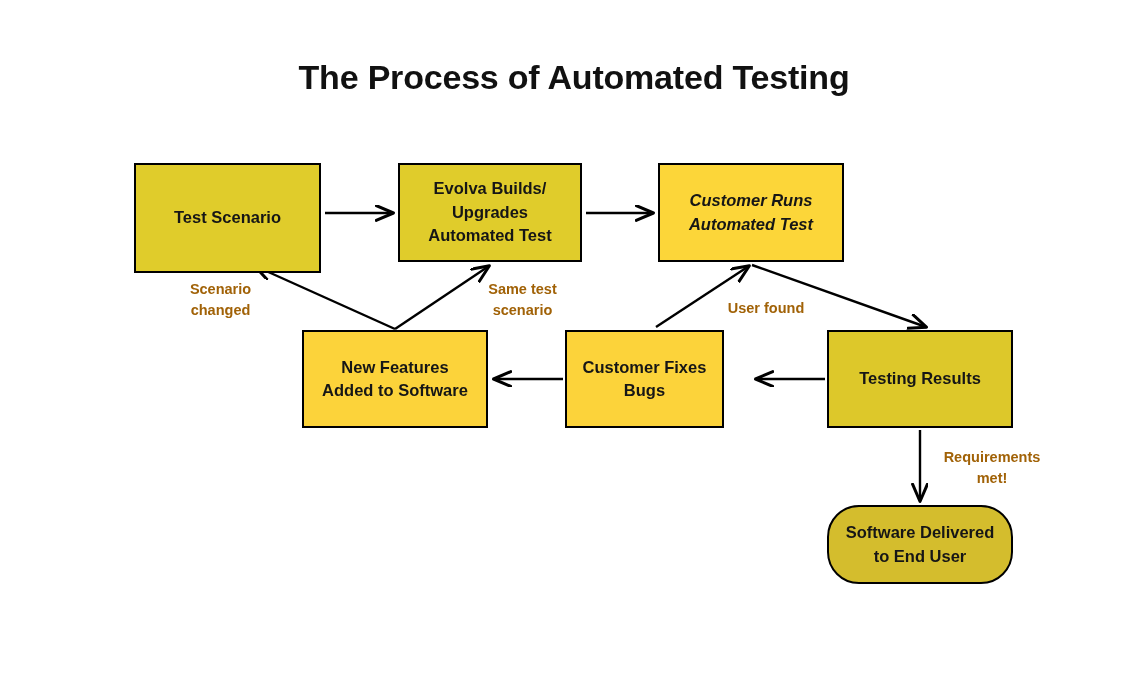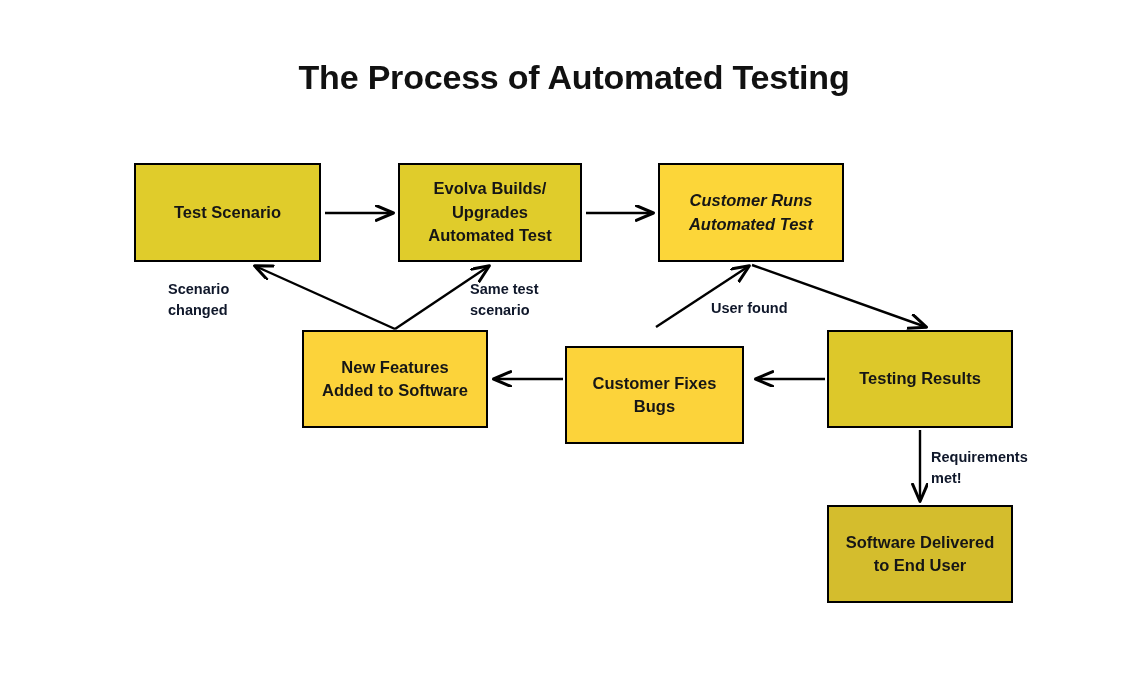--- a/index.html
+++ b/index.html
@@ -49,24 +49,25 @@
     text-align: center;
     font-size: 16.5px;
     font-weight: bold;
     line-height: 1.42;
     color: #161616;
     padding: 2px 6px;
   }
   .node span { display: block; }
   .edge-label {
     position: absolute;
+    text-align: center;
     font-size: 14.5px;
     font-weight: bold;
     line-height: 1.45;
-    color: #0f172a;
+    color: #a16207;
     white-space: pre-line;
   }
 </style>
 </head>
 <body>
 
 <div id="canvas">
 
   <div class="title">The Process of Automated Testing</div>
 
@@ -83,39 +84,39 @@
         <line x1="817" y1="379" x2="748" y2="379" marker-end="url(#ah)"></line>
         <line x1="555" y1="379" x2="486" y2="379" marker-end="url(#ah)"></line>
         <line x1="648" y1="327" x2="741" y2="266" marker-end="url(#ah)"></line>
         <line x1="387" y1="329" x2="247" y2="266" marker-end="url(#ah)"></line>
         <line x1="387" y1="329" x2="481" y2="266" marker-end="url(#ah)"></line>
         <line x1="912" y1="430" x2="912" y2="501" marker-end="url(#ah)"></line>
       </g>
   </svg>
 
   <div id="nodes">
-      <div class="node" style="left: 126px; top: 163px; width: 187px; height: 99px; background: rgb(224, 204, 43);">
+      <div class="node" style="left: 126px; top: 163px; width: 187px; height: 110px; background: rgb(224, 204, 43);">
         <span>Test Scenario</span>
       </div>
       <div class="node" style="left: 390px; top: 163px; width: 184px; height: 99px; background: rgb(224, 204, 43); justify-content: center;">
         <span>Evolva Builds/<br>Upgrades<br>Automated Test</span>
       </div>
       <div class="node" style="left: 650px; top: 163px; width: 186px; height: 99px; background: rgb(252, 214, 57); font-style: italic;">
         <span>Customer Runs<br>Automated Test</span>
       </div>
       <div class="node" style="left: 294px; top: 330px; width: 186px; height: 98px; background: rgb(252, 211, 58); align-items: center;">
         <span>New Features<br>Added to Software</span>
       </div>
-      <div class="node" style="left: 557px; top: 330px; width: 179px; height: 98px; background: rgb(252, 211, 58); margin-top: 16px;">
+      <div class="node" style="left: 557px; top: 330px; width: 159px; height: 98px; background: rgb(252, 211, 58);">
         <span>Customer Fixes<br>Bugs</span>
       </div>
       <div class="node" style="left: 819px; top: 330px; width: 186px; height: 98px; background: rgb(221, 200, 42);">
         <span>Testing Results</span>
       </div>
-      <div class="node" style="left: 819px; top: 505px; width: 186px; height: 98px; background: rgb(212, 189, 45);">
+      <div class="node" style="left: 819px; top: 505px; width: 186px; height: 79px; background: rgb(212, 189, 45); border-radius: 32px;">
         <span>Software Delivered<br>to End User</span>
       </div>
     </div>
   <div id="edge-labels">
       <div class="edge-label" style="left: 160px; top: 279px; width: 105px;">Scenario<br>changed</div>
       <div class="edge-label" style="left: 462px; top: 279px; width: 105px;">Same test<br>scenario</div>
       <div class="edge-label" style="left: 703px; top: 298px; width: 110px;">User found</div>
       <div class="edge-label" style="left: 923px; top: 447px; width: 122px;">Requirements<br>met!</div>
     </div>
 

